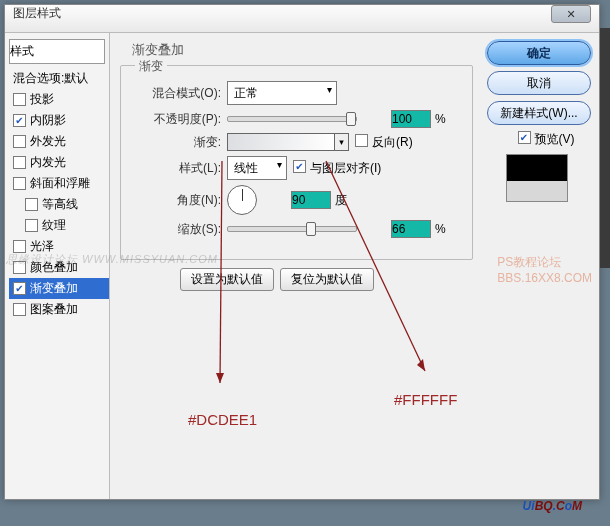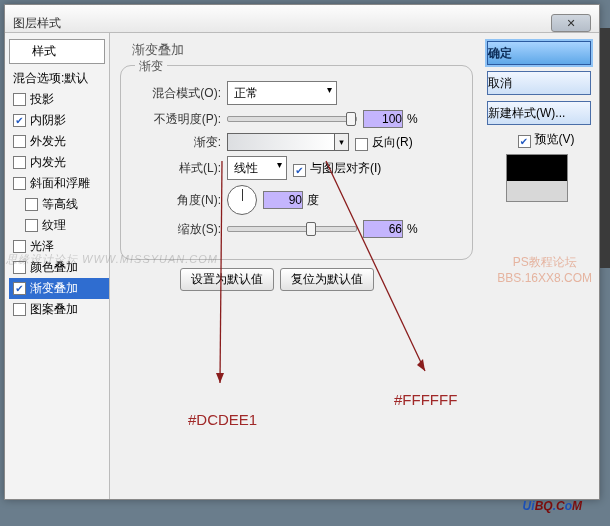--- a/index.html
+++ b/index.html
@@ -1,56 +1,56 @@
 <!DOCTYPE html>
 <html><head>
 <meta charset="utf-8">
 <style>
 * { box-sizing: border-box; margin: 0; padding: 0; font-family: "Microsoft YaHei", SimSun, sans-serif; font-size: 12px; }
 body { background: #6a7d8c; width: 610px; height: 526px; position: relative; overflow: hidden; }
 .dialog { position: absolute; left: 4px; top: 4px; width: 596px; height: 496px; background: #f0f0f0; border: 1px solid #888; box-shadow: 0 0 8px rgba(0,0,0,0.3); }
-.titlebar { height: 28px; background: linear-gradient(#fdfdfd,#e9e9e9); border-bottom: 1px solid #bbb; display: flex; align-items: flex-end; padding: 0 8px; }
+.titlebar { height: 28px; background: linear-gradient(#fdfdfd,#e9e9e9); border-bottom: 1px solid #bbb; display: flex; align-items: flex-start; padding: 0 8px; }
 .titlebar-title { flex: 1; color: #333; }
 .close-btn { width: 40px; height: 18px; background: linear-gradient(#cfd6de,#b5bec9); border: 1px solid #888; border-radius: 3px; display: flex; align-items: center; justify-content: center; color: #333; font-size: 11px; cursor: pointer; }
 .body { display: flex; height: calc(100% - 28px); }
 .left-col { width: 105px; border-right: 1px solid #bbb; padding: 6px 0 0 4px; background: #f3f3f3; }
-.styles-header { border: 1px solid #999; background: #fff; padding: 3px 22px; margin: 0 4px 4px 0; }
+.styles-header { border: 1px solid #999; background: #fff; padding: 3px 0; margin: 0 4px 4px 0; }
 .style-row { display: flex; align-items: center; padding: 2px 4px; min-height: 20px; }
 .style-row.sub { padding-left: 16px; }
 .style-row.selected { background: #2f6dd0; color: #fff; }
 .chk { width: 13px; height: 13px; border: 1px solid #7a7a7a; background: #fff; margin-right: 4px; display: inline-flex; align-items: center; justify-content: center; font-size: 10px; color: #2259c0; }
 .mid-col { flex: 1; padding: 6px 10px; position: relative; }
 .section-title { color: #555; margin: 2px 0 6px 12px; font-size: 13px; }
-.fieldset { border: 1px solid #bbb; border-radius: 11px; padding: 12px 10px 16px 10px; margin: 0 0 8px 0; }
+.fieldset { border: 1px solid #bbb; border-radius: 2px; padding: 12px 10px 16px 10px; margin: 0 0 8px 0; }
 .legend { position: relative; top: -20px; left: 4px; background: #f0f0f0; padding: 0 4px; color: #555; display: inline-block; }
 .row { display: flex; align-items: center; margin: 5px 0; }
 .lbl { width: 90px; text-align: right; margin-right: 6px; color: #333; }
 .select { border: 1px solid #7a7a7a; background: #fff; height: 24px; padding: 0 22px 0 6px; position: relative; display: inline-flex; align-items: center; min-width: 80px; }
 .select::after { content: "▾"; position: absolute; right: 4px; top: 2px; font-size: 10px; }
 .grad-preview { width: 108px; height: 18px; border: 1px solid #666; background: linear-gradient(to right,#dcdee1,#ffffff); display: inline-block; }
 .grad-drop { width: 14px; height: 18px; border: 1px solid #666; border-left: none; display: inline-flex; align-items: center; justify-content: center; background: #eee; font-size: 9px; }
 .slider { position: relative; width: 130px; height: 6px; background: #ddd; border: 1px solid #999; border-radius: 2px; margin-right: 6px; }
 .thumb { position: absolute; top: -5px; width: 10px; height: 14px; background: #f5f5f5; border: 1px solid #666; border-radius: 2px; }
-.numbox { width: 40px; height: 18px; border: 1px solid #7a7a7a; background: #c4b5fd; text-align: right; margin-right: 4px; }
+.numbox { width: 40px; height: 18px; border: 1px solid #7a7a7a; background: #14b8a6; text-align: left; margin-right: 4px; margin-left: 28px; }
 .angle-dial { width: 30px; height: 30px; border: 1px solid #666; border-radius: 50%; position: relative; margin-right: 6px; background: #fff; }
 .angle-dial::after { content: ""; position: absolute; left: 14px; top: 3px; width: 1px; height: 12px; background: #333; }
 .btn-sm { border: 1px solid #888; background: linear-gradient(#fff,#e2e2e2); padding: 2px 10px; border-radius: 3px; cursor: pointer; margin-right: 6px; }
 .right-col { width: 116px; padding: 8px 8px 0 0; }
-.rbtn { display: block; width: 104px; height: 24px; border: 1px solid #4a6ea8; border-radius: 0; margin: 0 0 6px auto; background: linear-gradient(#f0f6ff,#cde0f7); line-height: 22px; cursor: pointer; }
+.rbtn { display: block; width: 104px; height: 24px; border: 1px solid #4a6ea8; border-radius: 12px; margin: 0 0 6px auto; background: linear-gradient(#f0f6ff,#cde0f7); text-align: center; line-height: 22px; cursor: pointer; }
 .rbtn.primary { background: linear-gradient(#a7d3ff,#5fa8e8); border-color: #2a5aa0; color: #0a2a55; font-weight: bold; box-shadow: 0 0 0 2px #8fc3f5; }
 .preview-box { width: 62px; height: 48px; border: 1px solid #888; margin: 6px auto 0; background: #fff; display: flex; flex-direction: column; }
 .preview-box .top { flex: 1.3; background: #000; }
 .preview-box .bot { flex: 1; background: #d8d8d8; }
-.chk-inline { display: flex; align-items: flex-end; margin-left: 6px; }
+.chk-inline { display: flex; align-items: flex-start; margin-left: 6px; }
 .annot { position: absolute; pointer-events: none; }
 .arrow-line { stroke: #8a1d1d; stroke-width: 1.3; fill: none; }
 .arrow-head { fill: #8a1d1d; }
 .annot-text { color: #a02828; font-size: 15px; font-family: Arial, sans-serif; }
 .watermark1 { position: absolute; left: 6px; top: 252px; color: rgba(120,120,120,0.35); font-size: 11px; letter-spacing: 1px; font-style: italic; }
-.watermark2 { position: absolute; right: 18px; top: 254px; color: rgba(220,120,80,0.5); font-size: 13px; text-align: center; line-height: 15px; }
+.watermark2 { position: absolute; right: 18px; top: 254px; color: rgba(220,120,80,0.5); font-size: 13px; text-align: left; line-height: 15px; }
 .uibq { position: absolute; right: 28px; bottom: 10px; font-size: 22px; font-weight: bold; font-style: italic; }
 .uibq .u { color: #1b4fb5; } .uibq .i { color: #1b4fb5; } .uibq .b { color: #7a0c0c; } .uibq .q { color: #7a0c0c; } .uibq .d { color: #1b4fb5; } .uibq .c { color: #7a0c0c; } .uibq .o { color: #1b4fb5; } .uibq .m { color: #7a0c0c; }
 .right-strip { position: absolute; right: 0; top: 28px; width: 10px; height: 240px; background: #3a3a3a; }
 </style>
 </head>
 <body>
 
 <div class="dialog">
   <div class="titlebar">
     <span class="titlebar-title">图层样式</span>

